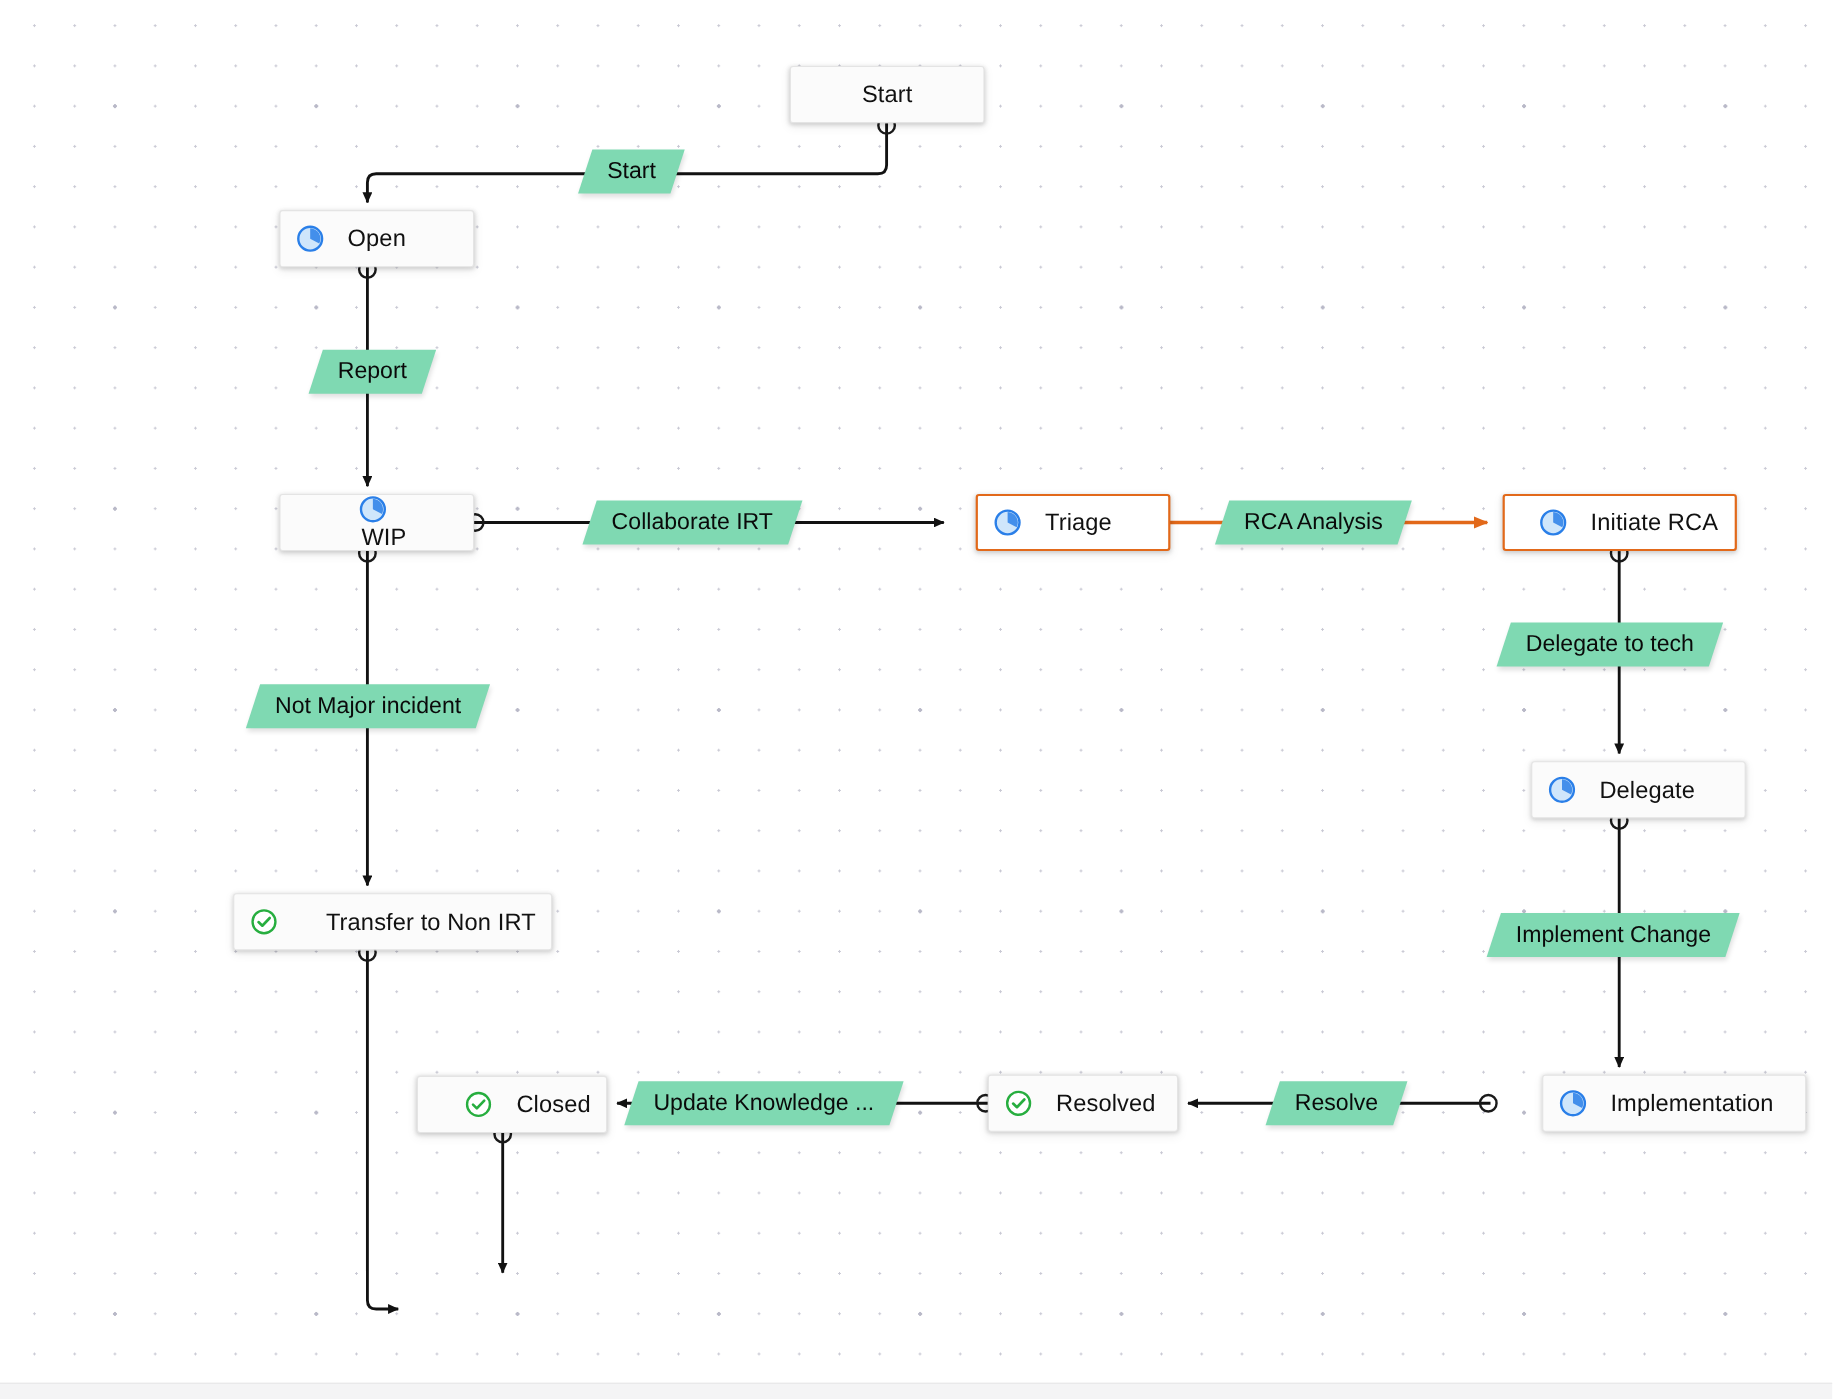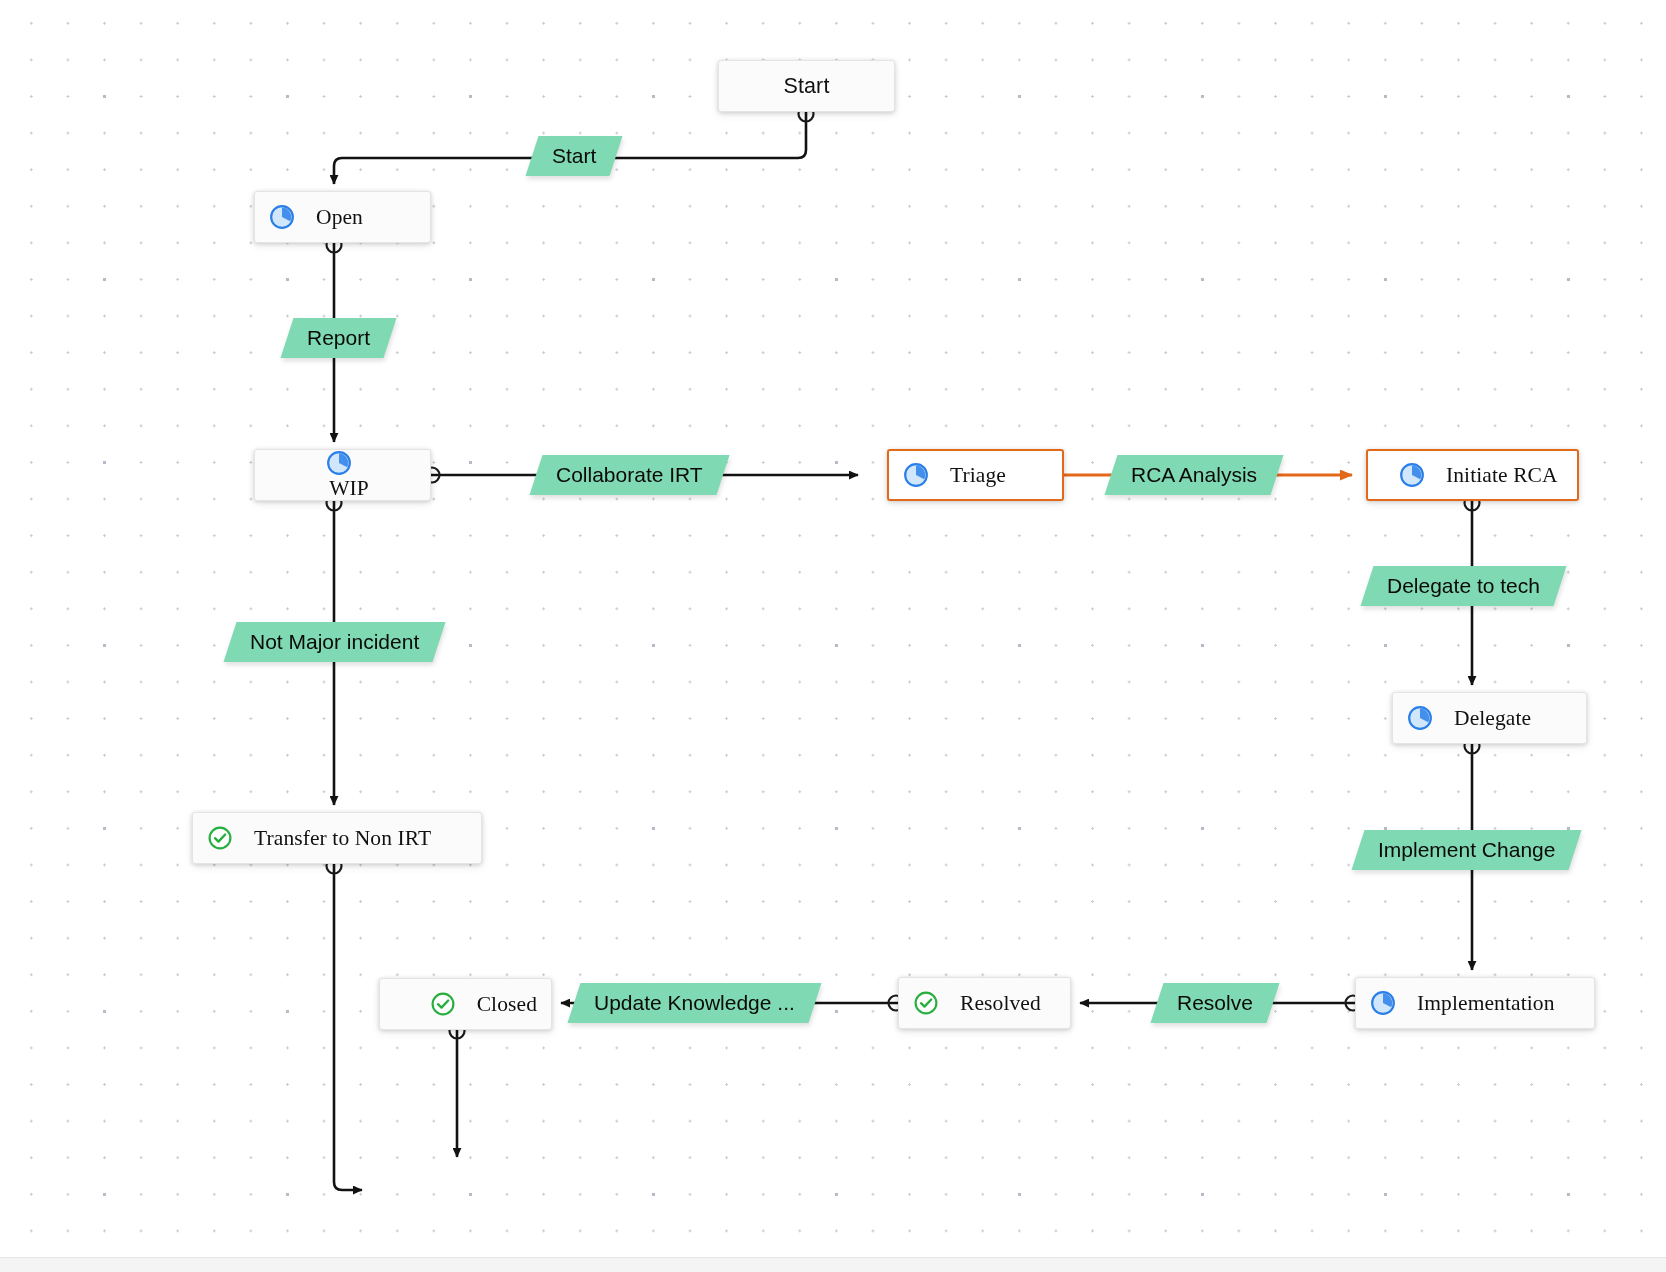--- a/index.html
+++ b/index.html
@@ -46,21 +46,20 @@
     color: #111111;
     font-size: 21.5px;
     letter-spacing: 0.1px;
     white-space: nowrap;
   }
   .node.plain {
     justify-content: center;
   }
   .node.withicon {
     justify-content: flex-start;
-    font-family: Liberation Serif, serif;
   }
   .node.selected {
     border: 2.5px solid #e2691a;
     background: #ffffff;
   }
   .node-icon {
     flex: 0 0 auto;
     width: 26px;
     height: 26px;
     margin-right: 8px;
@@ -196,21 +195,21 @@
   </div>
 
   <div class="node withicon" style="left:1392px; top:692px; width:195px; height:52px;">
     <svg class="node-icon" viewBox="0 0 24 24">
       <circle cx="12" cy="12" r="10" fill="#cfe6fb" stroke="#2a7fe8" stroke-width="2"></circle>
       <path d="M12 12 L12 3.2 A8.8 8.8 0 0 1 19.6 16 Z" fill="#2a7fe8" opacity="0.85"></path>
     </svg>
     <span class="node-label">Delegate</span>
   </div>
 
-  <div class="node withicon" style="left:1355px; top:977px; width:240px; height:52px;text-align:right;">
+  <div class="node withicon" style="left:1402px; top:977px; width:240px; height:52px;text-align:right;">
     <svg class="node-icon" viewBox="0 0 24 24">
       <circle cx="12" cy="12" r="10" fill="#cfe6fb" stroke="#2a7fe8" stroke-width="2"></circle>
       <path d="M12 12 L12 3.2 A8.8 8.8 0 0 1 19.6 16 Z" fill="#2a7fe8" opacity="0.85"></path>
     </svg>
     <span class="node-label">Implementation</span>
   </div>
 
   <div class="node withicon" style="left:898px; top:977px; width:173px; height:52px;">
     <svg class="node-icon" viewBox="0 0 24 24">
       <circle cx="12" cy="12" r="9.6" fill="#ffffff" stroke="#27ae3f" stroke-width="2"></circle>
@@ -220,21 +219,21 @@
   </div>
 
   <div class="node withicon" style="left:379px; top:978px; width:173px; height:52px;justify-content:flex-end;">
     <svg class="node-icon" viewBox="0 0 24 24">
       <circle cx="12" cy="12" r="9.6" fill="#ffffff" stroke="#27ae3f" stroke-width="2"></circle>
       <path d="M7.4 12.2 L10.6 15.3 L16.8 8.8" fill="none" stroke="#27ae3f" stroke-width="2.2" stroke-linecap="round" stroke-linejoin="round"></path>
     </svg>
     <span class="node-label">Closed</span>
   </div>
 
-  <div class="node withicon" style="left:192px; top:812px; width:290px; height:52px;">
+  <div class="node withicon" style="left:212px; top:812px; width:290px; height:52px;justify-content:space-between;">
     <svg class="node-icon" viewBox="0 0 24 24">
       <circle cx="12" cy="12" r="9.6" fill="#ffffff" stroke="#27ae3f" stroke-width="2"></circle>
       <path d="M7.4 12.2 L10.6 15.3 L16.8 8.8" fill="none" stroke="#27ae3f" stroke-width="2.2" stroke-linecap="round" stroke-linejoin="round"></path>
     </svg>
     <span class="node-label">Transfer to Non IRT</span>
   </div>
 
 
   <div class="edge-label" style="left:532px; top:136px;">
     <span>Start</span>

